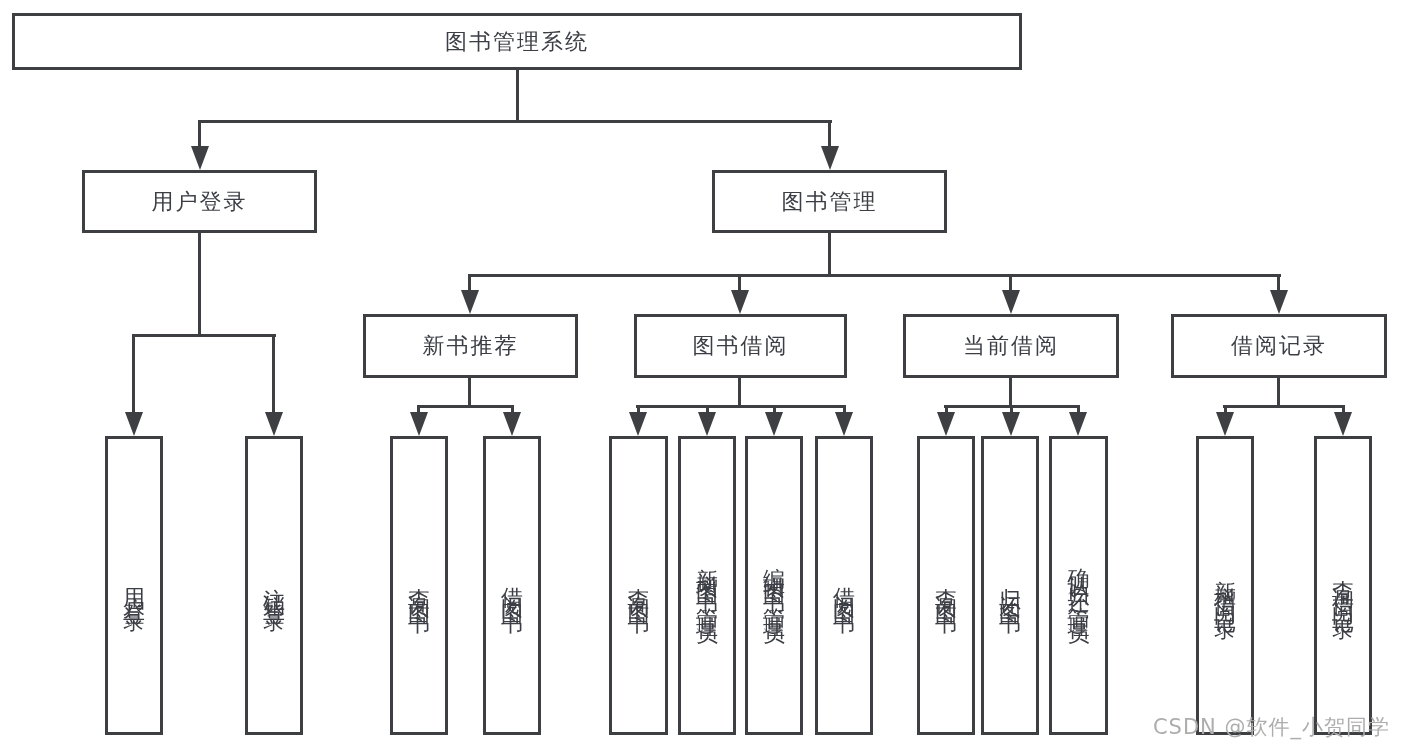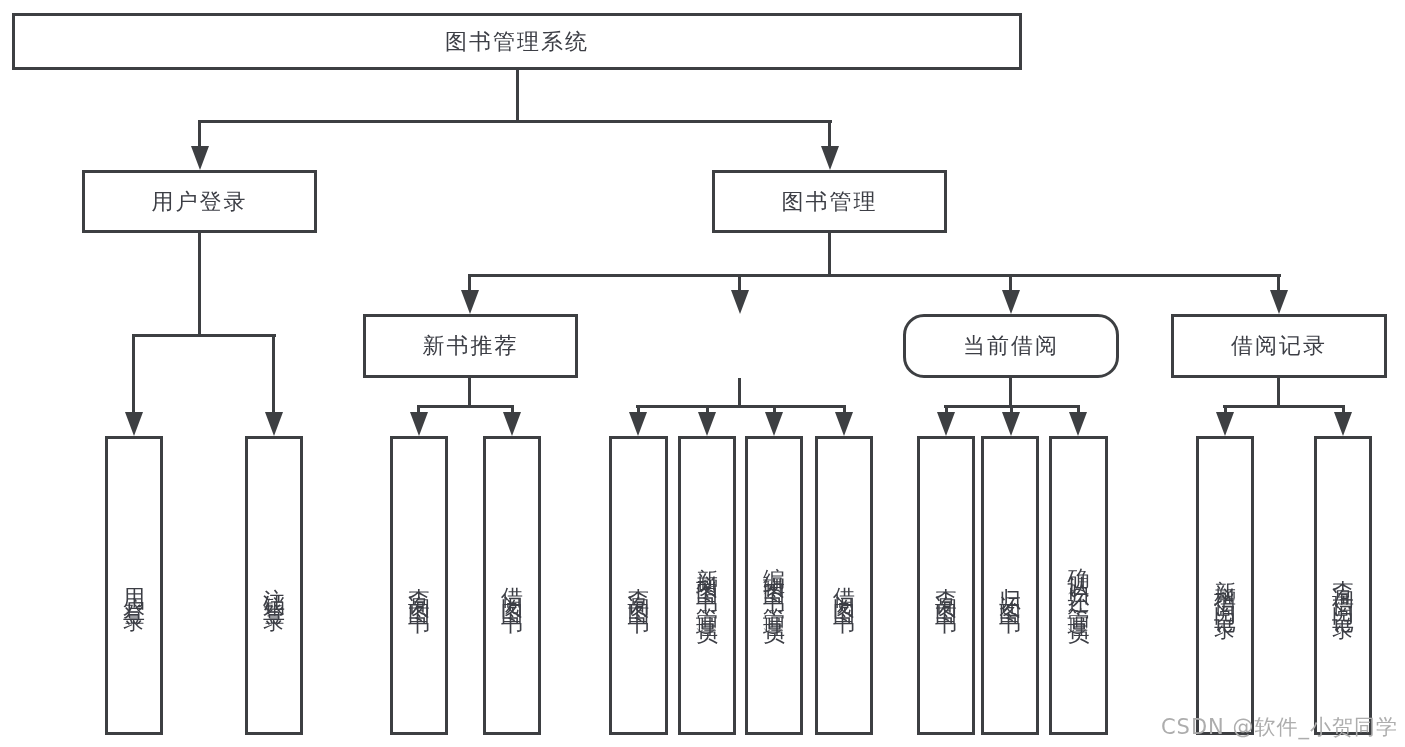--- a/index.html
+++ b/index.html
@@ -36,40 +36,41 @@
   .hl { position: absolute; height: 3px; background: var(--line, #3d3f42); }
   .arr {
     position: absolute;
     width: 0; height: 0;
     border-left: 9px solid transparent;
     border-right: 9px solid transparent;
     border-top: 24px solid var(--line, #3d3f42);
   }
   .watermark {
     position: absolute;
-    right: 7px;
+    right: 15px;
     bottom: 6px;
     font-size: 21px;
     letter-spacing: 1px;
     color: var(--watermark, #b0b0b0);
     z-index: 10;
   }
 </style>
 </head>
 <body>
 
 <div id="canvas">
 
   <div class="box" style="left:12px; top:13px; width:1010px; height:57px;">图书管理系统</div>
 
   <div class="box" style="left:82px; top:170px; width:235px; height:63px;">用户登录</div>
   <div class="box" style="left:363px; top:314px; width:215px; height:64px;">新书推荐</div>
 
   <div class="box" style="left:712px; top:170px; width:235px; height:63px;">图书管理</div>
-  <div class="box" style="left:903px; top:314px; width:216px; height:64px;border-radius:21px;">当前借阅</div>
+  <div class="box" style="left:634px; top:314px; width:213px; height:64px;">图书借阅</div>
+  <div class="box" style="left:903px; top:314px; width:216px; height:64px;">当前借阅</div>
   <div class="box" style="left:1171px; top:314px; width:216px; height:64px;">借阅记录</div>
 
   <div class="box leaf" style="left:105px; top:436px; width:58px; height:299px;">用户登录</div>
   <div class="box leaf" style="left:245px; top:436px; width:58px; height:299px;">注销登录</div>
 
   <div class="box leaf" style="left:390px; top:436px; width:58px; height:299px;">查询图书</div>
   <div class="box leaf" style="left:483px; top:436px; width:58px; height:299px;">借阅图书</div>
 
   <div class="box leaf" style="left:609px; top:436px; width:59px; height:299px;">查询图书</div>
   <div class="box leaf" style="left:678px; top:436px; width:58px; height:299px;">新增图书（管理员）</div>

